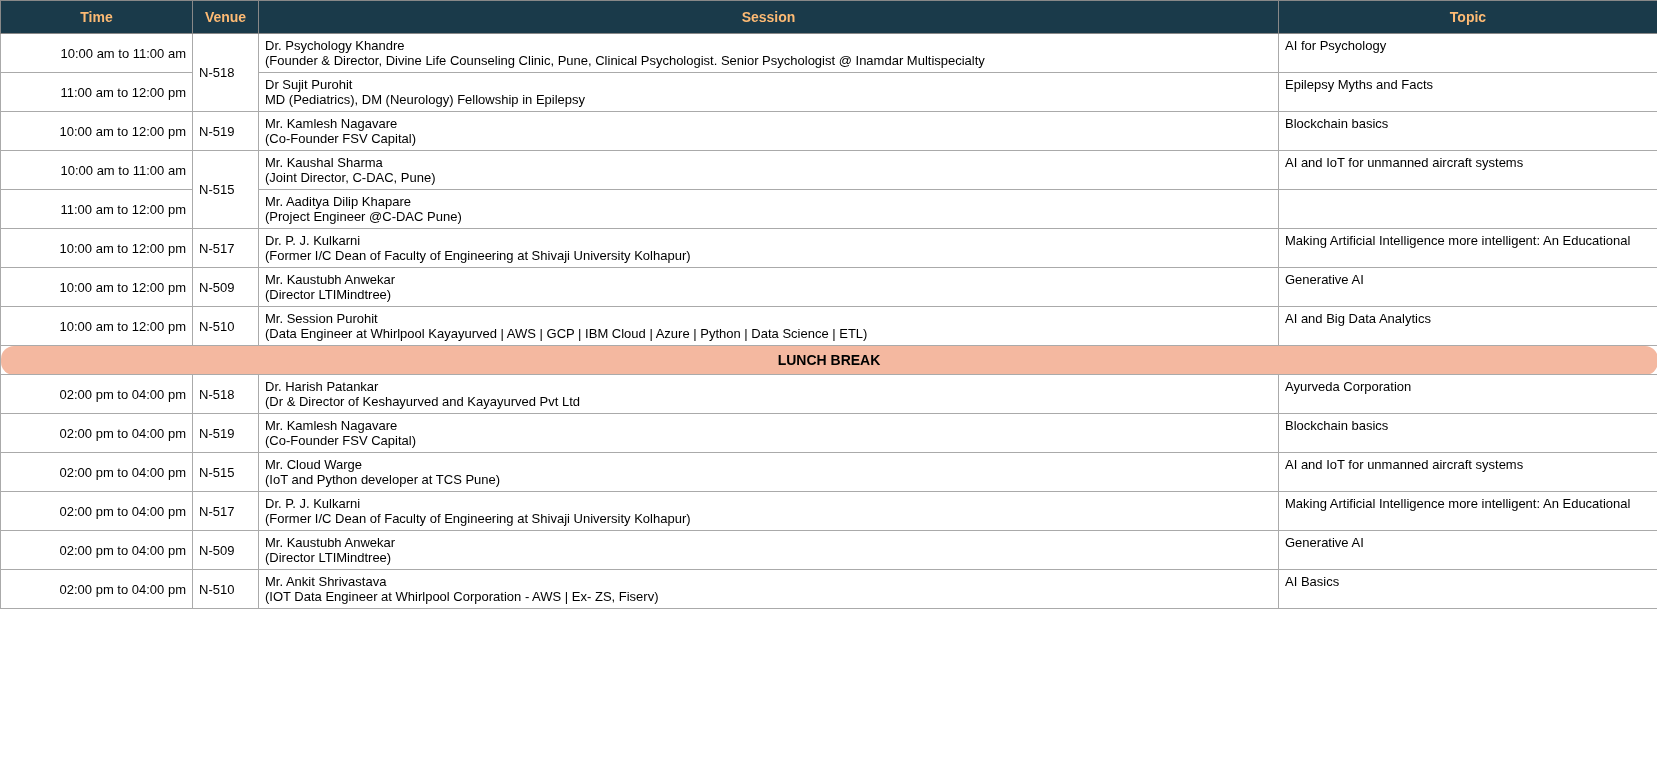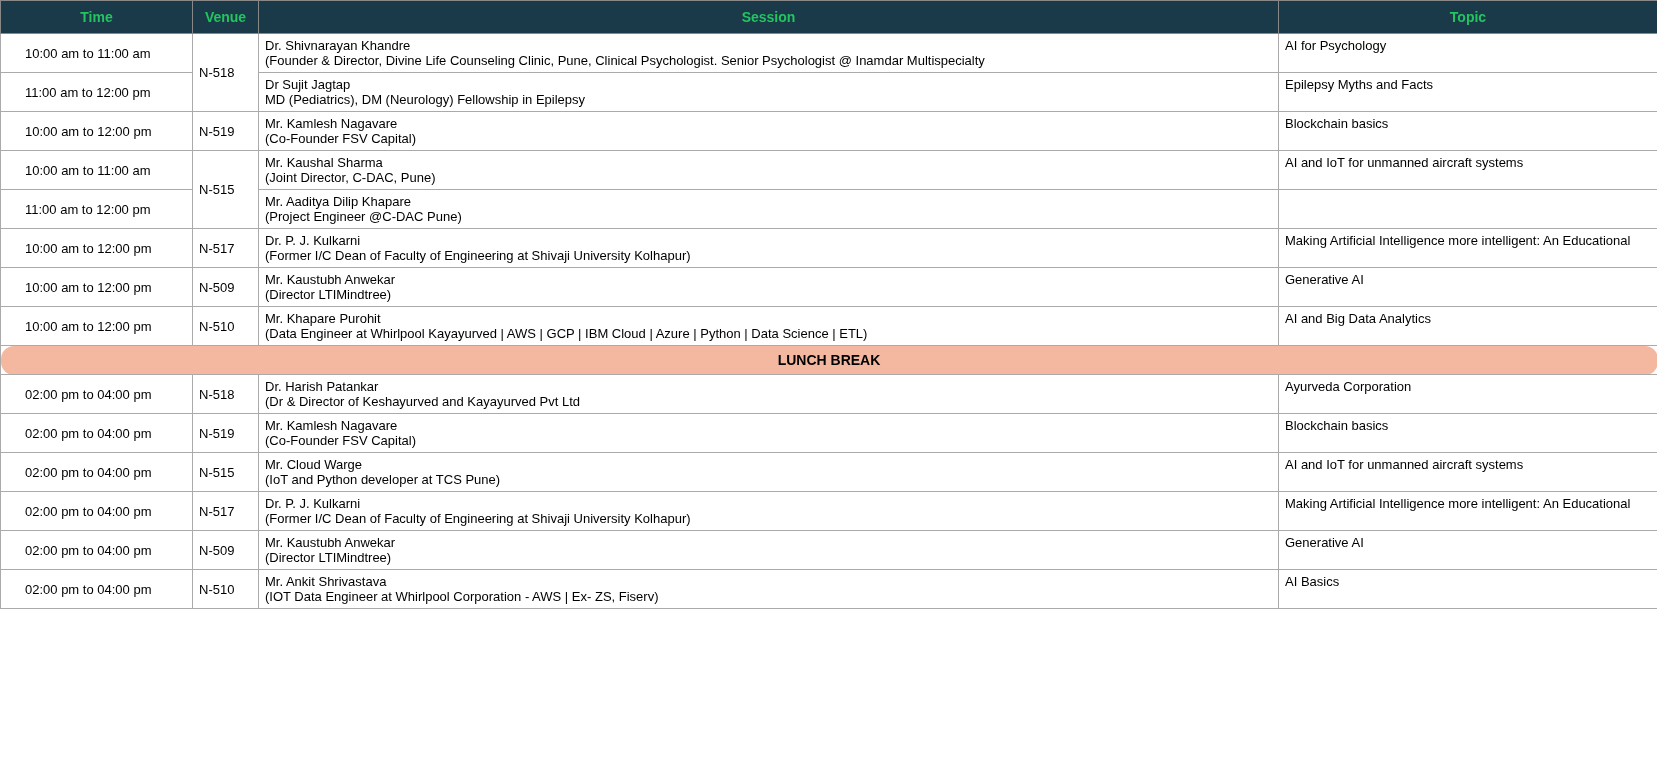--- a/index.html
+++ b/index.html
@@ -13,35 +13,35 @@
       border-collapse: collapse;
       table-layout: fixed;
     }
     col.time   { width: 192px; }
     col.venue  { width: 66px; }
     col.session { width: 1020px; }
     col.topic  { width: 379px; }
 
     thead tr th {
       background-color: #1a3a4a;
-      color: #22c55e;
+      color: #fdba74;
       font-weight: bold;
       text-align: center;
       padding: 8px 6px;
       border: 1px solid #888;
       font-size: 14px;
     }
     tbody tr td {
       border: 1px solid #aaa;
       padding: 4px 6px;
       vertical-align: top;
       color: #000;
     }
     tbody tr td.time-cell {
-      text-align: left;
+      text-align: right;
       vertical-align: middle;
       white-space: nowrap;
       padding-left: 24px;
     }
     tbody tr td.venue-cell {
       vertical-align: middle;
       font-weight: normal;
     }
     .lunch-row td {
       background-color: #f4b8a0;
@@ -74,29 +74,29 @@
       <th>Venue</th>
       <th>Session</th>
       <th>Topic</th>
     </tr>
   </thead>
   <tbody id="table-body">
   <tr>
         <td class="time-cell">10:00 am to 11:00 am</td>
         <td class="venue-cell" rowspan="2">N-518</td>
         <td>
-          <div>Dr. Shivnarayan Khandre</div>
+          <div>Dr. Psychology Khandre</div>
           <div>(Founder &amp; Director, Divine Life Counseling Clinic, Pune, Clinical Psychologist. Senior Psychologist @ Inamdar Multispecialty</div>
         </td>
         <td>AI for Psychology</td>
       </tr>
       <tr>
         <td class="time-cell">11:00 am to 12:00 pm</td>
         <td>
-          <div>Dr Sujit Jagtap</div>
+          <div>Dr Sujit Purohit</div>
           <div>MD (Pediatrics), DM (Neurology) Fellowship in Epilepsy</div>
         </td>
         <td>Epilepsy Myths and Facts</td>
       </tr>
       <tr>
         <td class="time-cell">10:00 am to 12:00 pm</td>
         <td class="venue-cell">N-519</td>
         <td>
           <div>Mr. Kamlesh Nagavare</div>
           <div>(Co-Founder FSV Capital)</div>
@@ -135,21 +135,21 @@
         <td>
           <div>Mr. Kaustubh Anwekar</div>
           <div>(Director LTIMindtree)</div>
         </td>
         <td>Generative AI</td>
       </tr>
       <tr>
         <td class="time-cell">10:00 am to 12:00 pm</td>
         <td class="venue-cell">N-510</td>
         <td>
-          <div>Mr. Khapare Purohit</div>
+          <div>Mr. Session Purohit</div>
           <div>(Data Engineer at Whirlpool Kayayurved | AWS | GCP | IBM Cloud | Azure | Python | Data Science | ETL)</div>
         </td>
         <td>AI and Big Data Analytics</td>
       </tr>
       <tr class="lunch-row">
         <td colspan="4">LUNCH BREAK</td>
       </tr>
       <tr>
         <td class="time-cell">02:00 pm to 04:00 pm</td>
         <td class="venue-cell">N-518</td>

